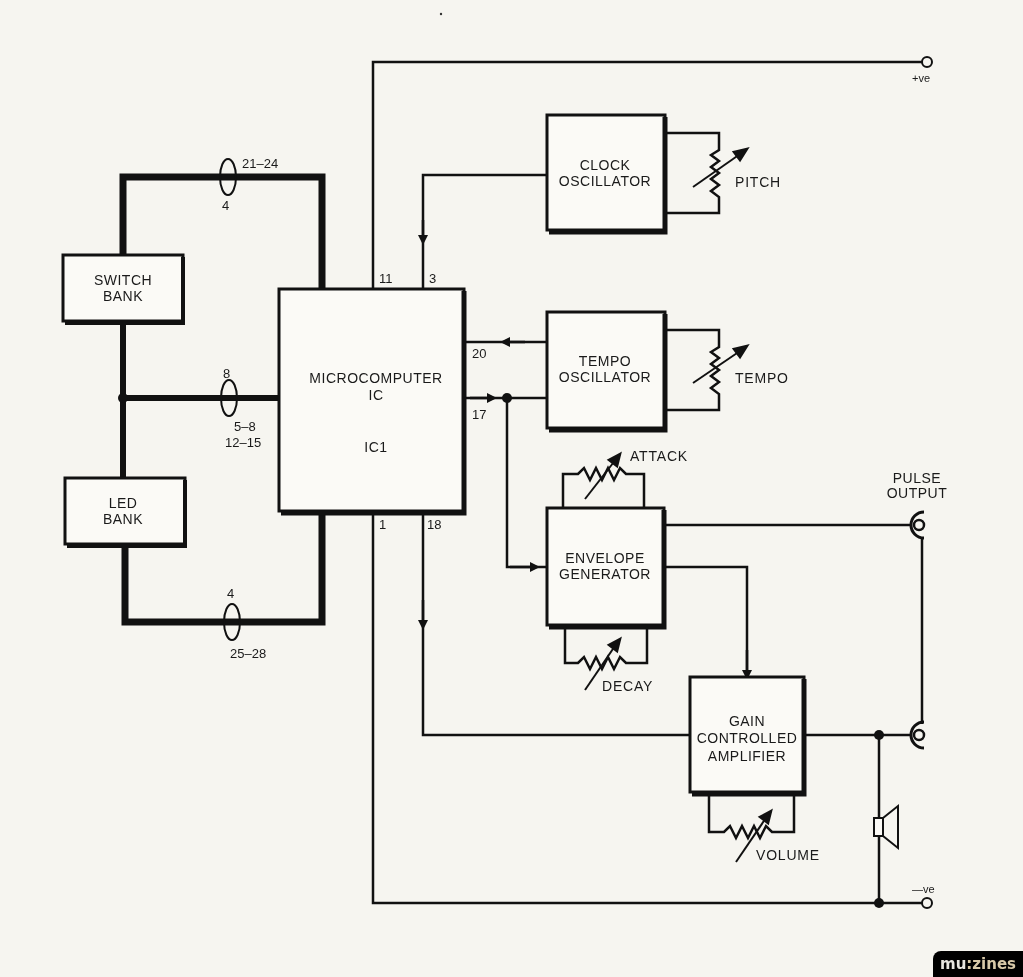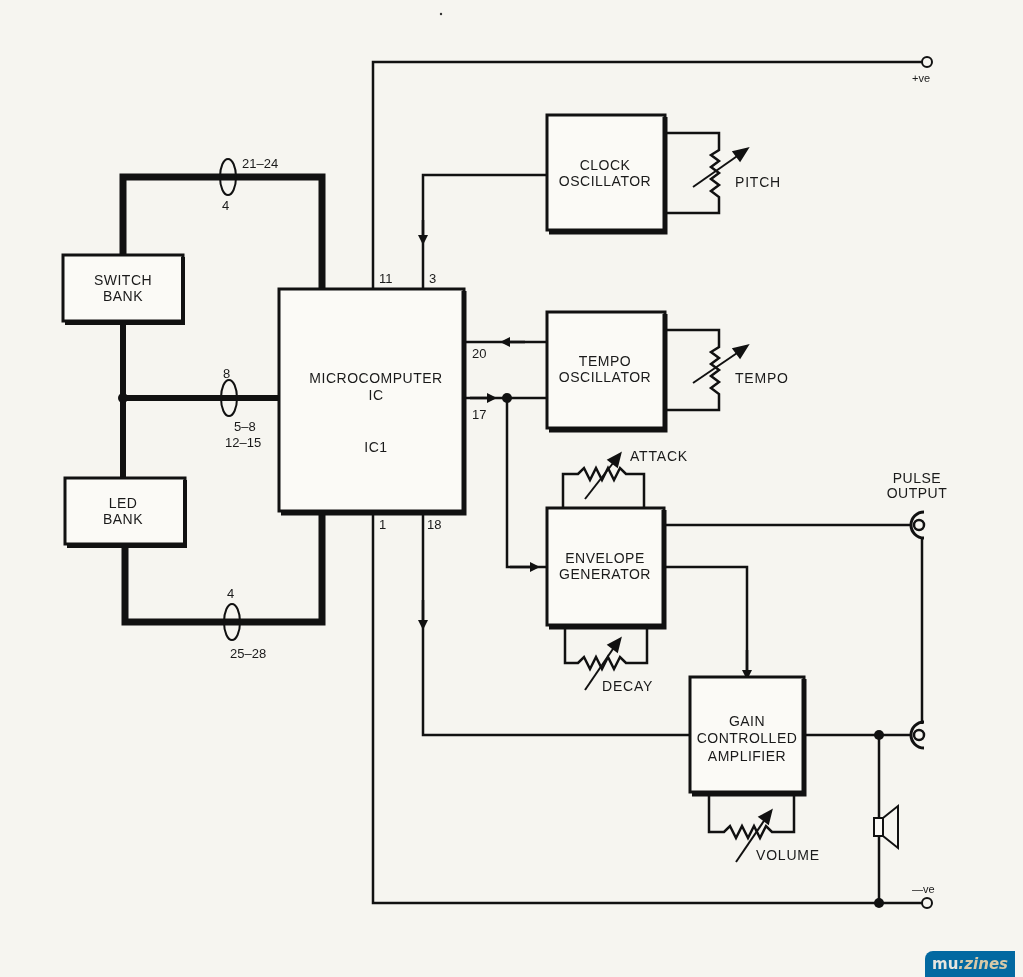--- a/index.html
+++ b/index.html
@@ -3,24 +3,24 @@
 <meta charset="utf-8">
 <style>
   html, body { margin:0; padding:0; }
   body { width:1023px; height:977px; background:#f6f5f0; position:relative; overflow:hidden;
          font-family:"Liberation Sans", sans-serif; }
   svg { position:absolute; left:0; top:0; }
   .lbl { font-family:"Liberation Sans", sans-serif; fill:#1a1a1a; }
   .boxlbl { font-size:14px; letter-spacing:0.5px; }
   .pin { font-size:13px; }
   .ctrl { font-size:14px; letter-spacing:0.8px; }
-  .watermark { position:absolute; right:8px; bottom:0; width:90px; height:26px; background:#0369a1;
+  .watermark { position:absolute; right:0; bottom:0; width:90px; height:26px; background:#000000;
                border-top-left-radius:8px; color:#e8e6e0; font-family:"DejaVu Sans", sans-serif;
                font-size:15px; font-weight:bold; display:flex; align-items:center; justify-content:center; }
-  .watermark .accent { color:#d8c9a8;font-style:italic; }
+  .watermark .accent { color:#d8c9a8; }
 </style>
 </head>
 <body>
 
 <svg width="1023" height="977" viewBox="0 0 1023 977">
   <defs>
     <marker id="arr" markerWidth="10" markerHeight="10" refX="5" refY="5" orient="auto" markerUnits="userSpaceOnUse">
       <path d="M0,0 L10,5 L0,10 Z" fill="#111"></path>
     </marker>
   </defs>

